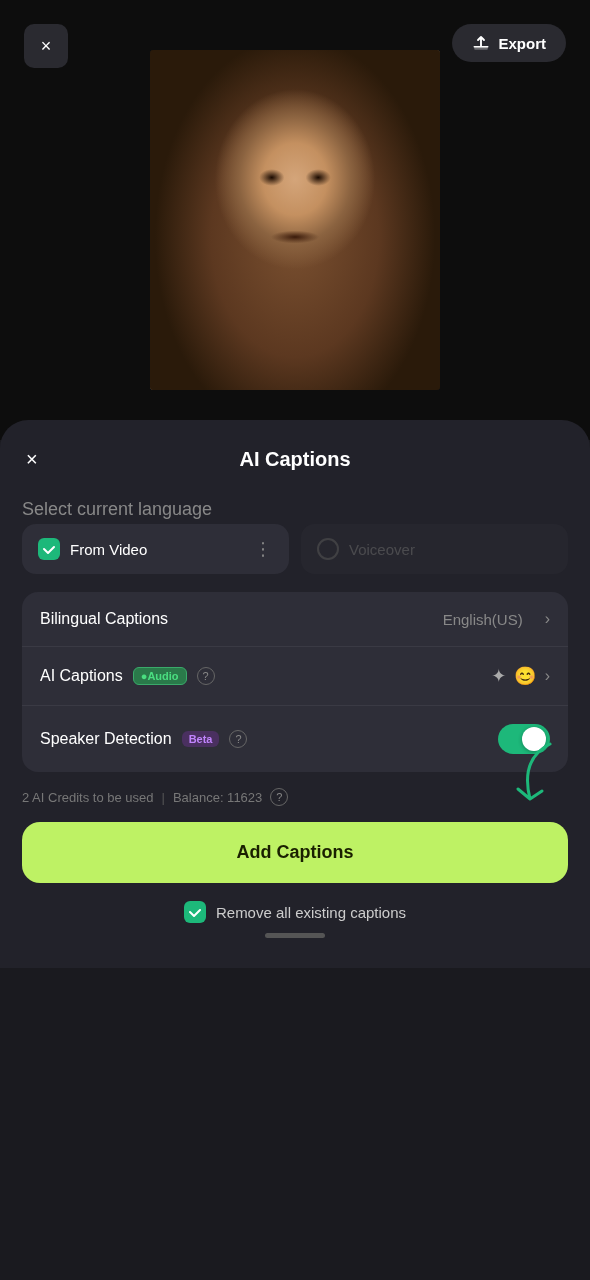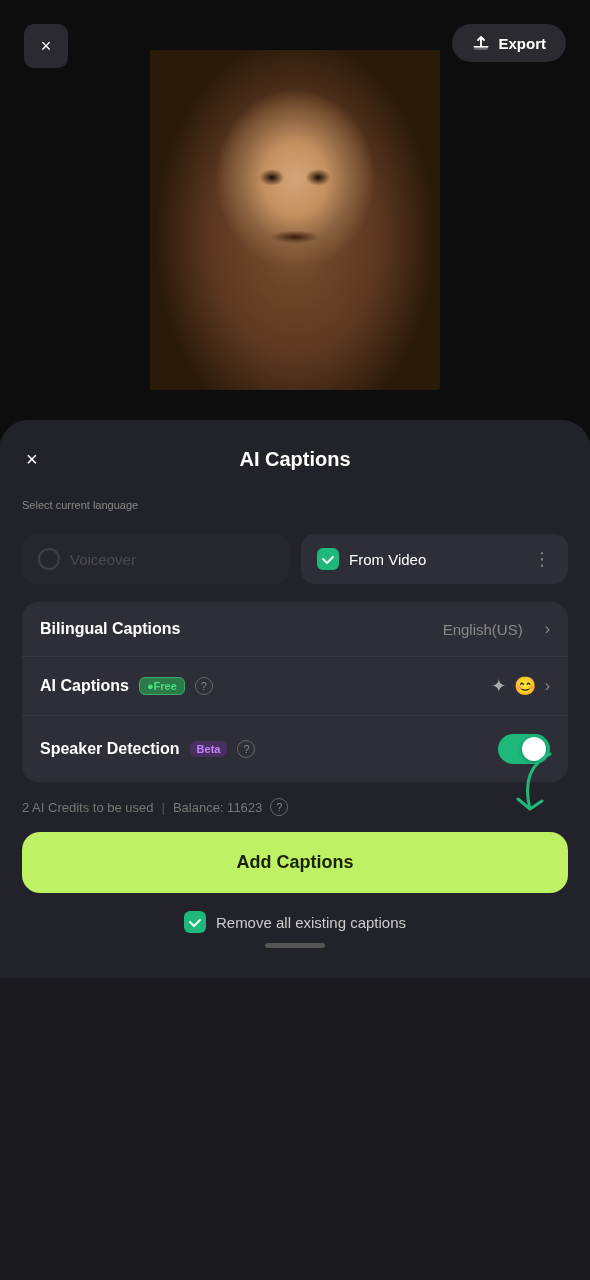--- a/index.html
+++ b/index.html
@@ -124,23 +124,23 @@
     }
 
     .panel-title {
       font-size: 20px;
       font-weight: 700;
       color: #fff;
     }
 
     
     .section-label {
-      font-size: 11px;
-      color: #888;
-      margin-bottom: 23px;
+      font-size: 18px;
+      color: #888;
+      margin-bottom: 4px;
     }
 
     .dropdown-select {
       width: 100%;
       background: #2e2e38;
       border-radius: 12px;
       border: none;
       padding: 16px 18px;
       color: #fff;
       font-size: 16px;
@@ -254,21 +254,21 @@
 
     .settings-row-left {
       display: flex;
       align-items: center;
       gap: 10px;
     }
 
     .settings-row-label {
       font-size: 16px;
       color: #fff;
-      font-weight: 700;
+      font-weight: 400;
     }
 
     .settings-row-right {
       display: flex;
       align-items: center;
       gap: 22px;
       color: #888;
       font-size: 15px;
     }
 
@@ -457,54 +457,54 @@
     </button>
     <span class="panel-title">AI Captions</span>
   </div>
 
   
   <div class="section-label">Select current language</div>
 
   
   <div class="audio-source-row">
 
-    <button class="audio-option inactive">
-      <div class="circle-icon"></div>
-      <span class="audio-option-label">Voiceover</span>
-    </button>
-
     <button class="audio-option active">
       <div class="check-icon">
         <svg viewBox="0 0 14 14" fill="none" xmlns="http://www.w3.org/2000/svg">
           <path d="M2 7l4 4 6-6" stroke="#fff" stroke-width="2" stroke-linecap="round" stroke-linejoin="round"></path>
         </svg>
       </div>
       <span class="audio-option-label">From Video</span>
       <span class="dots-menu">⋮</span>
     </button>
+
+    <button class="audio-option inactive">
+      <div class="circle-icon"></div>
+      <span class="audio-option-label">Voiceover</span>
+    </button>
   </div>
 
   
   <div class="settings-card">
 
     <div class="settings-row">
       <div class="settings-row-left">
         <span class="settings-row-label">Bilingual Captions</span>
       </div>
       <div class="settings-row-right">
         <span>English(US)</span>
         <span class="chevron-right">›</span>
       </div>
     </div>
 
     <div class="settings-row">
       <div class="settings-row-left">
         <span class="settings-row-label">AI Captions</span>
         <span class="badge-free">
-          <span>●</span><span>Free</span>
+          <span>●</span><span>Audio</span>
         </span>
         <div class="help-icon">?</div>
       </div>
       <div class="settings-row-right ai-icons">
         <span class="sparkle-icon">✦</span>
         <span class="emoji-icon">😊</span>
         <span class="chevron-right">›</span>
       </div>
     </div>
 

